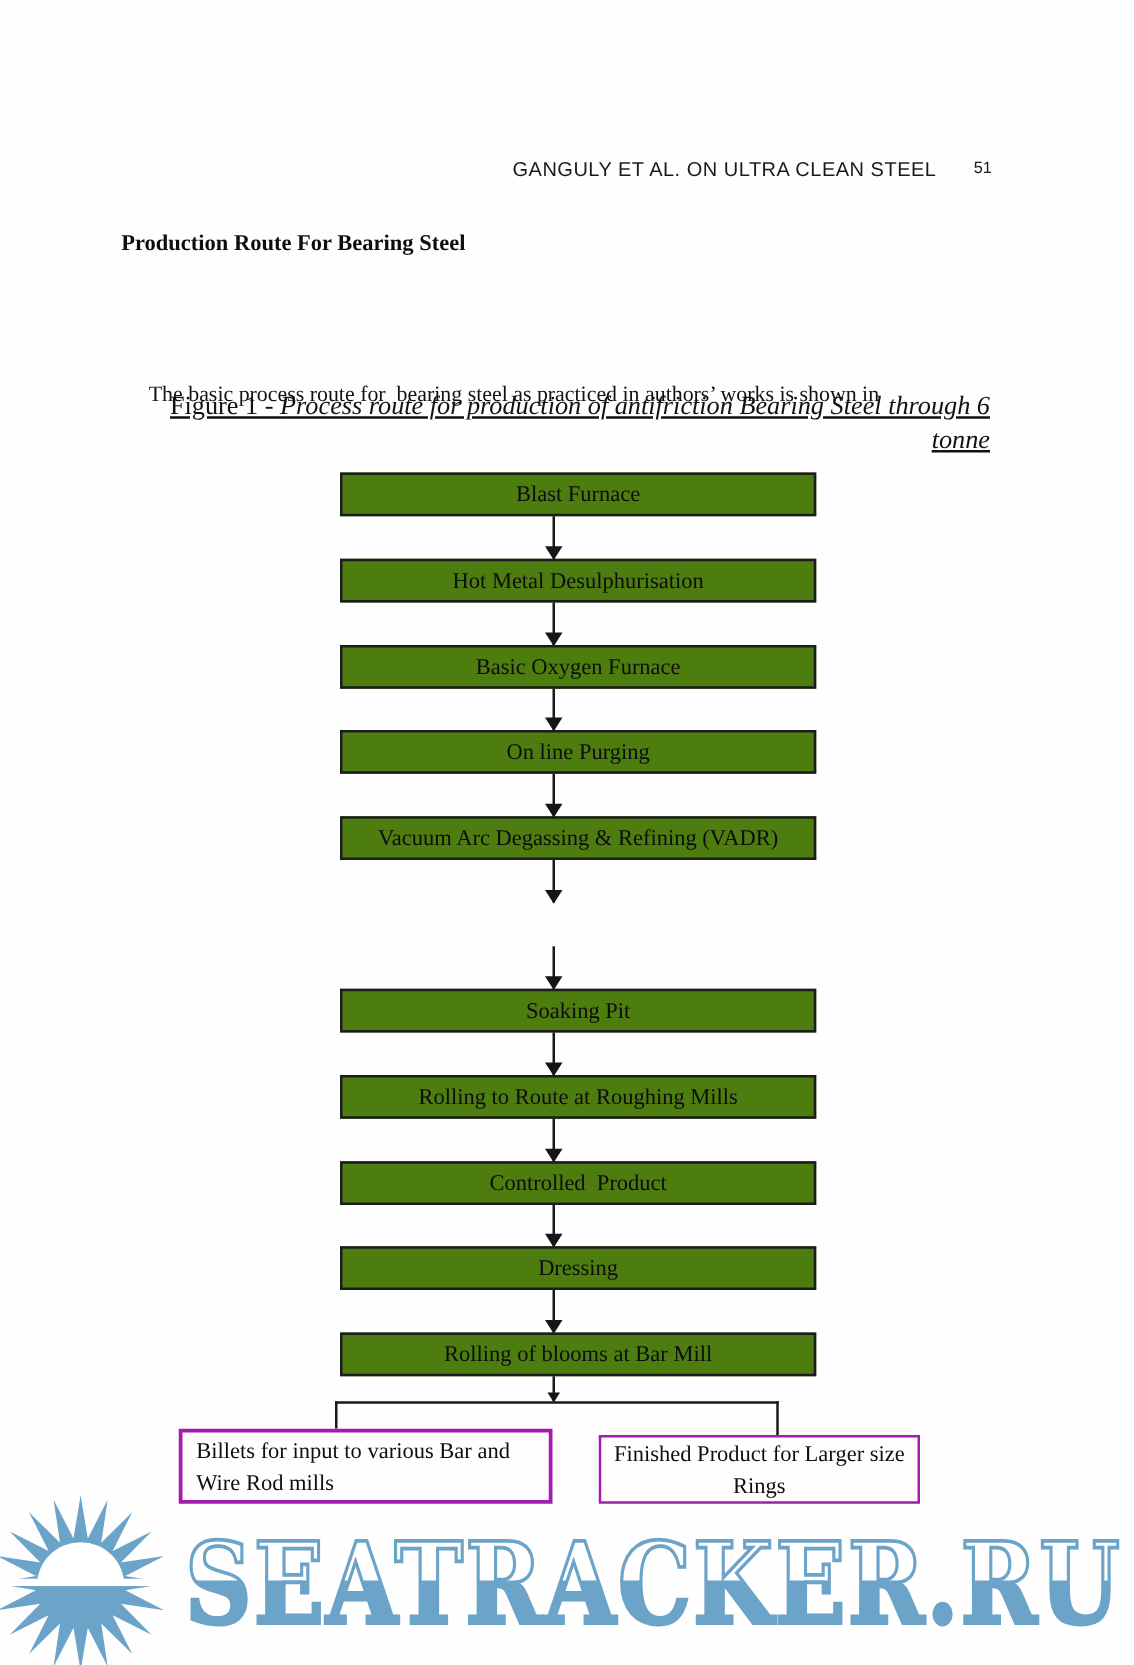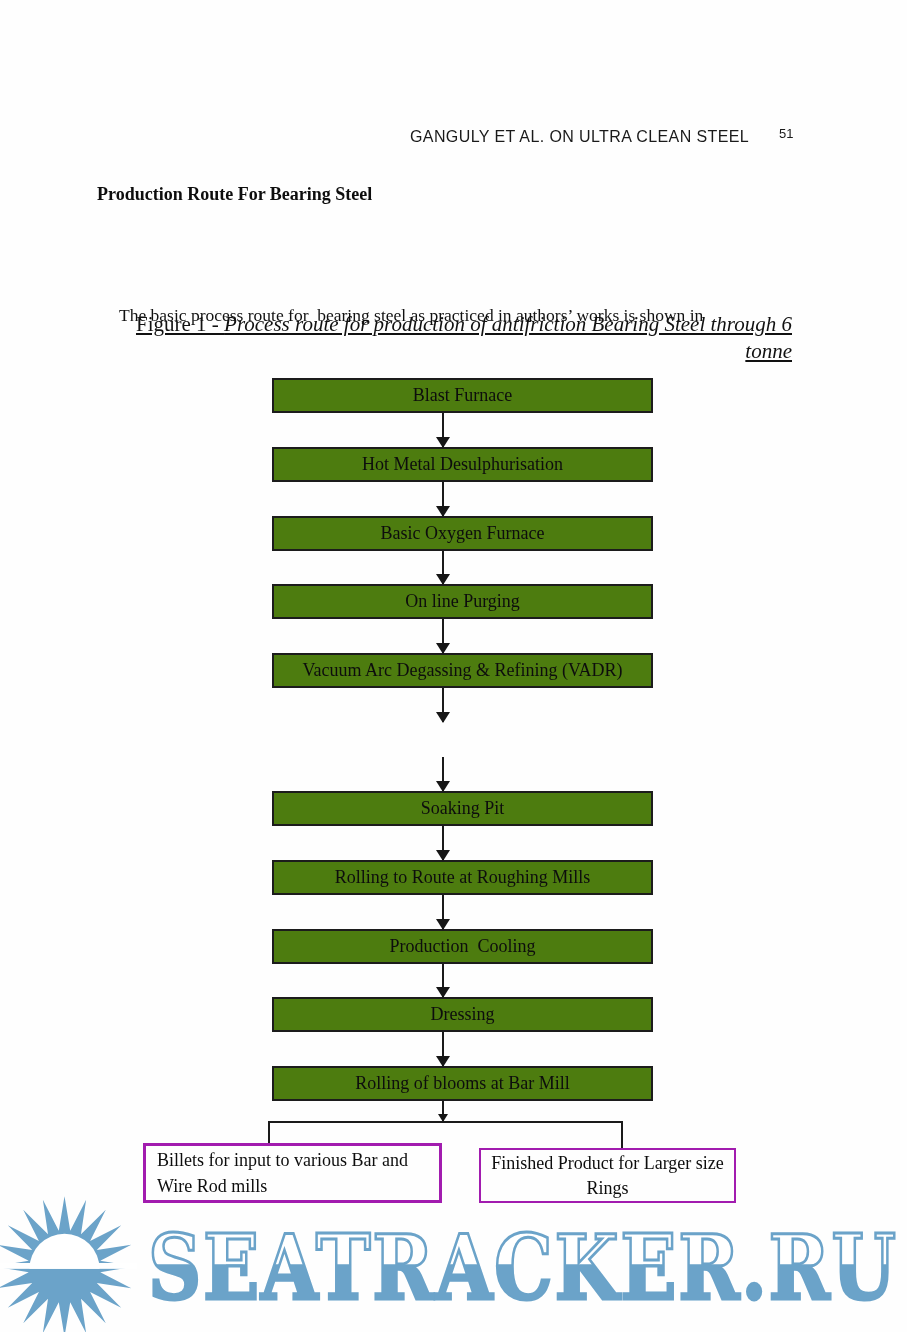--- a/index.html
+++ b/index.html
@@ -110,21 +110,21 @@
     <span>Figure 1 - </span><span class="ital">Process route for production of antifriction Bearing Steel through 6 tonne</span>
   </div>
 
   <div class="fbox" style="top:378px">Blast Furnace</div>
   <div class="fbox" style="top:447px">Hot Metal Desulphurisation</div>
   <div class="fbox" style="top:516px">Basic Oxygen Furnace</div>
   <div class="fbox" style="top:584px">On line Purging</div>
   <div class="fbox" style="top:653px">Vacuum Arc Degassing &amp; Refining (VADR)</div>
   <div class="fbox" style="top:791px">Soaking Pit</div>
   <div class="fbox" style="top:860px">Rolling to Route at Roughing Mills</div>
-  <div class="fbox" style="top:929px">Production  Cooling</div>
+  <div class="fbox" style="top:929px">Controlled  Product</div>
   <div class="fbox" style="top:997px">Dressing</div>
   <div class="fbox" style="top:1066px">Rolling of blooms at Bar Mill</div>
 
   <div class="arrow" style="top:413px;height:34px"></div>
   <div class="arrow" style="top:482px;height:34px"></div>
   <div class="arrow" style="top:551px;height:33px"></div>
   <div class="arrow" style="top:619px;height:34px"></div>
   <div class="arrow" style="top:688px;height:34px"></div>
   <div class="arrow" style="top:757px;height:34px"></div>
   <div class="arrow" style="top:826px;height:34px"></div>

